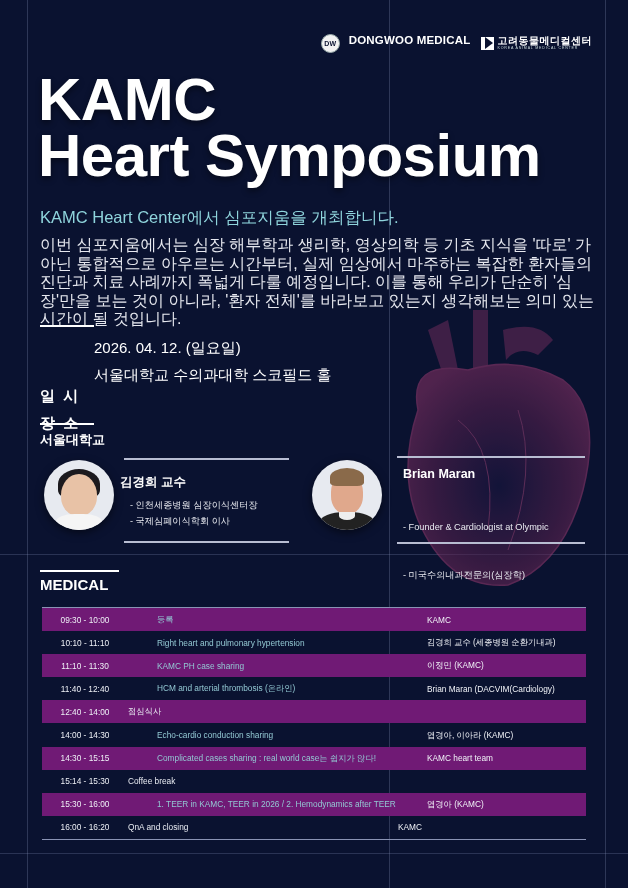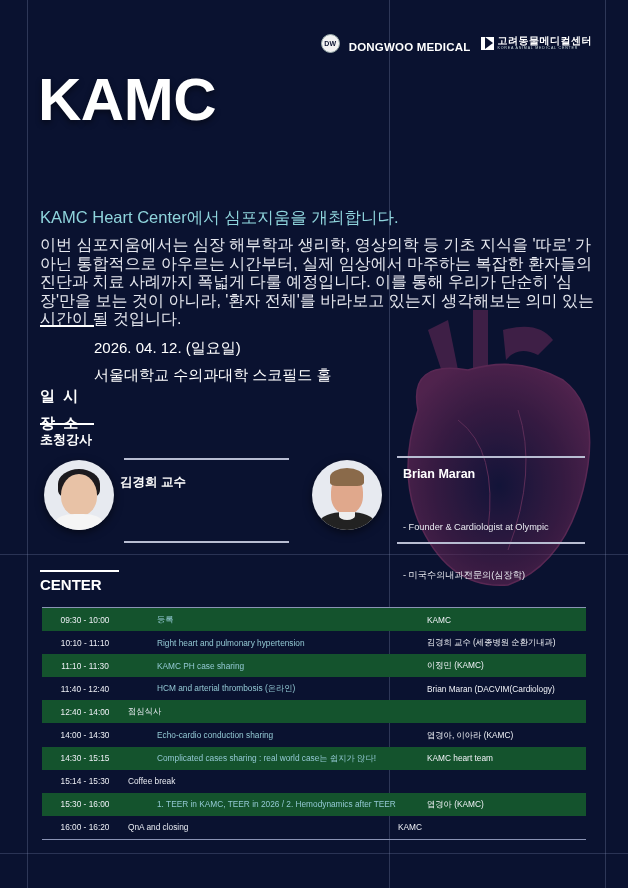--- a/index.html
+++ b/index.html
@@ -12,21 +12,21 @@
   .poster { position:absolute; left:0; top:0; width:628px; height:888px; background:#0a1230; overflow:hidden; }
   
   .vline { position:absolute; top:0; width:1px; height:888px; background:rgba(140,150,190,0.28); }
   .hline { position:absolute; left:0; height:1px; width:628px; background:rgba(140,150,190,0.25); }
 
   
   .heart { position:absolute; left:388px; top:300px; width:220px; height:290px; opacity:0.55; }
 
   
   .logos { position:absolute; top:34px; right:36px; display:flex; align-items:center; gap:10px; }
-  .dw-logo { display:flex; align-items:flex-end; gap:9px; }
+  .dw-logo { display:flex; align-items:flex-start; gap:9px; }
   .dw-badge { width:17px; height:17px; border-radius:50%; background:#f2f2f2; color:#0a1230; font-size:7px; font-weight:bold; display:flex; align-items:center; justify-content:center; border:1px solid #9aa; }
   .dw-text { font-weight:bold; font-size:11.5px; letter-spacing:0.2px; color:#ffffff; }
   .kamc-logo { display:flex; align-items:center; gap:4px; }
   .kamc-mark { width:13px; height:13px; background:#ffffff; position:relative; }
   .kamc-mark::after { content:""; position:absolute; left:4px; top:0; width:0; height:0; border-top:6px solid transparent; border-bottom:6px solid transparent; border-left:8px solid #0a1230; }
   .kamc-words { display:flex; flex-direction:column; line-height:1; }
   .kamc-kr { font-size:10px; font-weight:bold; color:#fff; letter-spacing:0.5px; }
   .kamc-en { font-size:3.6px; color:#cdd; letter-spacing:0.8px; margin-top:1px; }
 
   
@@ -50,21 +50,21 @@
   .face-m { position:absolute; left:19px; top:14px; width:32px; height:40px; border-radius:45%; background:#e0a88c; }
   .shirt-m { position:absolute; left:8px; top:52px; width:54px; height:22px; border-radius:45% 45% 0 0; background:#222; }
   .shirt-m::after { content:""; position:absolute; left:19px; top:0; width:16px; height:8px; background:#eee; border-radius:0 0 50% 50%; }
   .sp-line { position:absolute; height:1.5px; background:#b8bdd2; }
   .sp-name { position:absolute; font-size:12.5px; font-weight:bold; color:#fff; }
   .sp-detail { position:absolute; font-size:9.2px; line-height:16px; color:#e8eaf0; }
 
   
   .table { position:absolute; left:42px; top:607px; width:544px; border-top:1.5px solid #8a93b4; border-bottom:1.5px solid #8a93b4; }
   .trow { display:flex; height:23.1px; align-items:center; font-size:8.3px; color:#e8ebf2; position:relative; }
-  .trow.shade { background:#14532d; }
+  .trow.shade { background:#701a75; }
   .tcol-time { width:86px; text-align:center; color:#eef0f6; }
   .tcol-title { width:268px; padding-left:0; }
   .tcol-title.accent { color:#93c8d3;margin-left:29px; }
   .tcol-spk { flex:1; padding-left:2px; color:#f0f2f7; }
 </style>
 </head>
 <body>
 
 <div class="poster">
 
@@ -99,62 +99,67 @@
       <div class="kamc-mark"></div>
       <div class="kamc-words">
         <span class="kamc-kr">고려동물메디컬센터</span>
         <span class="kamc-en">KOREA ANIMAL MEDICAL CENTER</span>
       </div>
     </div>
   </div>
 
   <div class="title">
     <div>KAMC</div>
+    <div>Heart Symposium</div>
   </div>
   <div class="subtitle">KAMC Heart Center에서 심포지움을 개최합니다.</div>
   <div class="intro">이번 심포지움에서는 심장 해부학과 생리학, 영상의학 등 기초 지식을 '따로' 가 아닌 통합적으로 아우르는 시간부터, 실제 임상에서 마주하는 복잡한 환자들의 진단과 치료 사례까지 폭넓게 다룰 예정입니다. 이를 통해 우리가 단순히 '심장'만을 보는 것이 아니라, '환자 전체'를 바라보고 있는지 생각해보는 의미 있는 시간이 될 것입니다.</div>
 
   <div class="bar" style="left:40px; top:325px; width:54px"></div>
   <div class="info-row" style="top:339px">
     <span class="info-label">일 시</span>
     <span class="info-value">2026. 04. 12. (일요일)</span>
   </div>
   <div class="info-row" style="top:366px">
     <span class="info-label">장 소</span>
     <span class="info-value">서울대학교 수의과대학 스코필드 홀</span>
   </div>
 
   <div class="bar" style="left:40px; top:423px; width:54px"></div>
-  <div class="section-title" style="top:431px">초청강사</div>
+  <div class="section-title" style="top:431px">서울대학교</div>
 
   <div class="speaker-photo" style="left:44px; top:460px">
     <div class="hair-f"></div>
       <div class="face"></div>
       <div class="shirt-f"></div>
   </div>
   <div class="sp-line" style="left:124px; top:458px; width:165px"></div>
   <div class="sp-name" style="left:120px; top:474px">김경희 교수</div>
+  <div class="sp-detail" style="left:130px; top:497px">
+    <div>- 인천세종병원 심장이식센터장</div>
+    <div>- 국제심폐이식학회 이사</div>
+  </div>
   <div class="sp-line" style="left:124px; top:541px; width:165px"></div>
 
   <div class="speaker-photo" style="left:312px; top:460px">
     <div class="face-m"></div>
       <div class="hair-m"></div>
       <div class="shirt-m"></div>
   </div>
   <div class="sp-line" style="left:397px; top:456px; width:188px"></div>
   <div class="sp-name" style="left:403px; top:467px">Brian Maran</div>
   <div class="sp-detail" style="left:403px; top:487px; white-space:pre">
     <div>- Founder &amp; Cardiologist at Olympic</div>
     <div>- 미국수의내과전문의(심장학)</div>
     <div>  Veterinary Cardiology, LLC</div>
   </div>
   <div class="sp-line" style="left:397px; top:542px; width:188px"></div>
 
   <div class="bar" style="left:40px; top:570px; width:79px"></div>
-  <div class="section-title" style="top:576px; font-size:15px">CENTER</div>
+  <div class="section-title" style="top:576px; font-size:15px">MEDICAL</div>
 
   <div class="table">
     <div class="trow shade">
       <span class="tcol-time">09:30 - 10:00</span>
       <span class="tcol-title accent">등록</span>
       <span class="tcol-spk">KAMC</span>
     </div>
     <div class="trow">
       <span class="tcol-time">10:10 - 11:10</span>
       <span class="tcol-title accent">Right heart and pulmonary hypertension</span>

